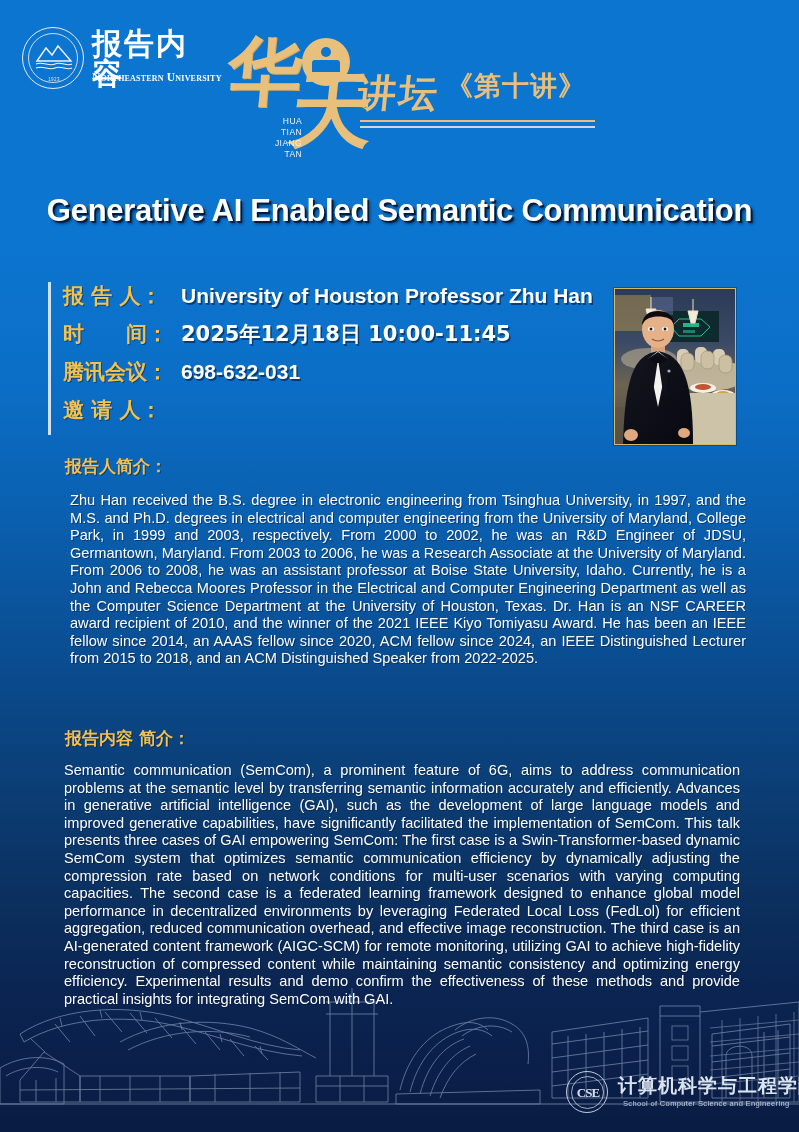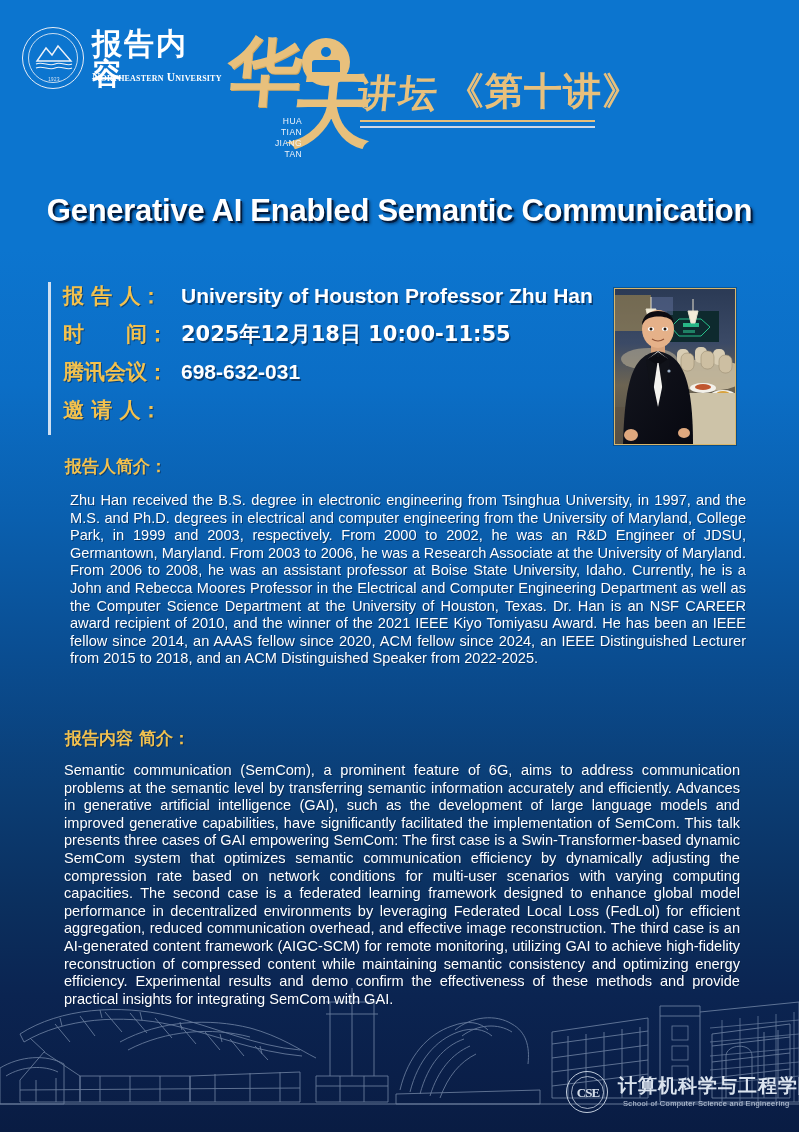--- a/index.html
+++ b/index.html
@@ -99,21 +99,21 @@
     font-family:"Liberation Sans", sans-serif; letter-spacing:.4px;
   }
   .calli-jiangtan{
     position:absolute; left:130px; top:42px;
     font-size:38px; color:#e8c07c; line-height:1;
     font-family:"DejaVu Sans", sans-serif; font-weight:bold;
     transform:skewX(-6deg); letter-spacing:3px;
   }
   .calli-number{
     position:absolute; left:218px; top:40px;
-    font-size:38px; color:#e8c07c; line-height:1;
+    font-size:27px; color:#e8c07c; line-height:1;
     font-family:"DejaVu Sans", sans-serif; font-weight:bold;
     letter-spacing:1px; white-space:nowrap;
   }
   .calli-rule1{
     position:absolute; left:132px; top:88px; width:235px; height:2px;
     background:#e8c07c;
   }
   .calli-rule2{
     position:absolute; left:132px; top:94px; width:235px; height:2px;
     background:#cfd8e6;
@@ -257,21 +257,21 @@
 
   <div class="info-block">
     <div class="info-bar"></div>
     <div class="info-rows">
       <div class="info-row">
         <span class="info-label">报 告 人：</span>
         <span class="info-value">University of Houston Professor Zhu Han</span>
       </div>
       <div class="info-row">
         <span class="info-label">时　　间：</span>
-        <span class="info-value cn">2025年12月18日 10:00-11:55</span>
+        <span class="info-value cn">2025年12月18日 10:00-11:45</span>
       </div>
       <div class="info-row">
         <span class="info-label">腾讯会议：</span>
         <span class="info-value">698-632-031</span>
       </div>
       <div class="info-row">
         <span class="info-label">邀 请 人：</span>
       </div>
     </div>
   </div>

